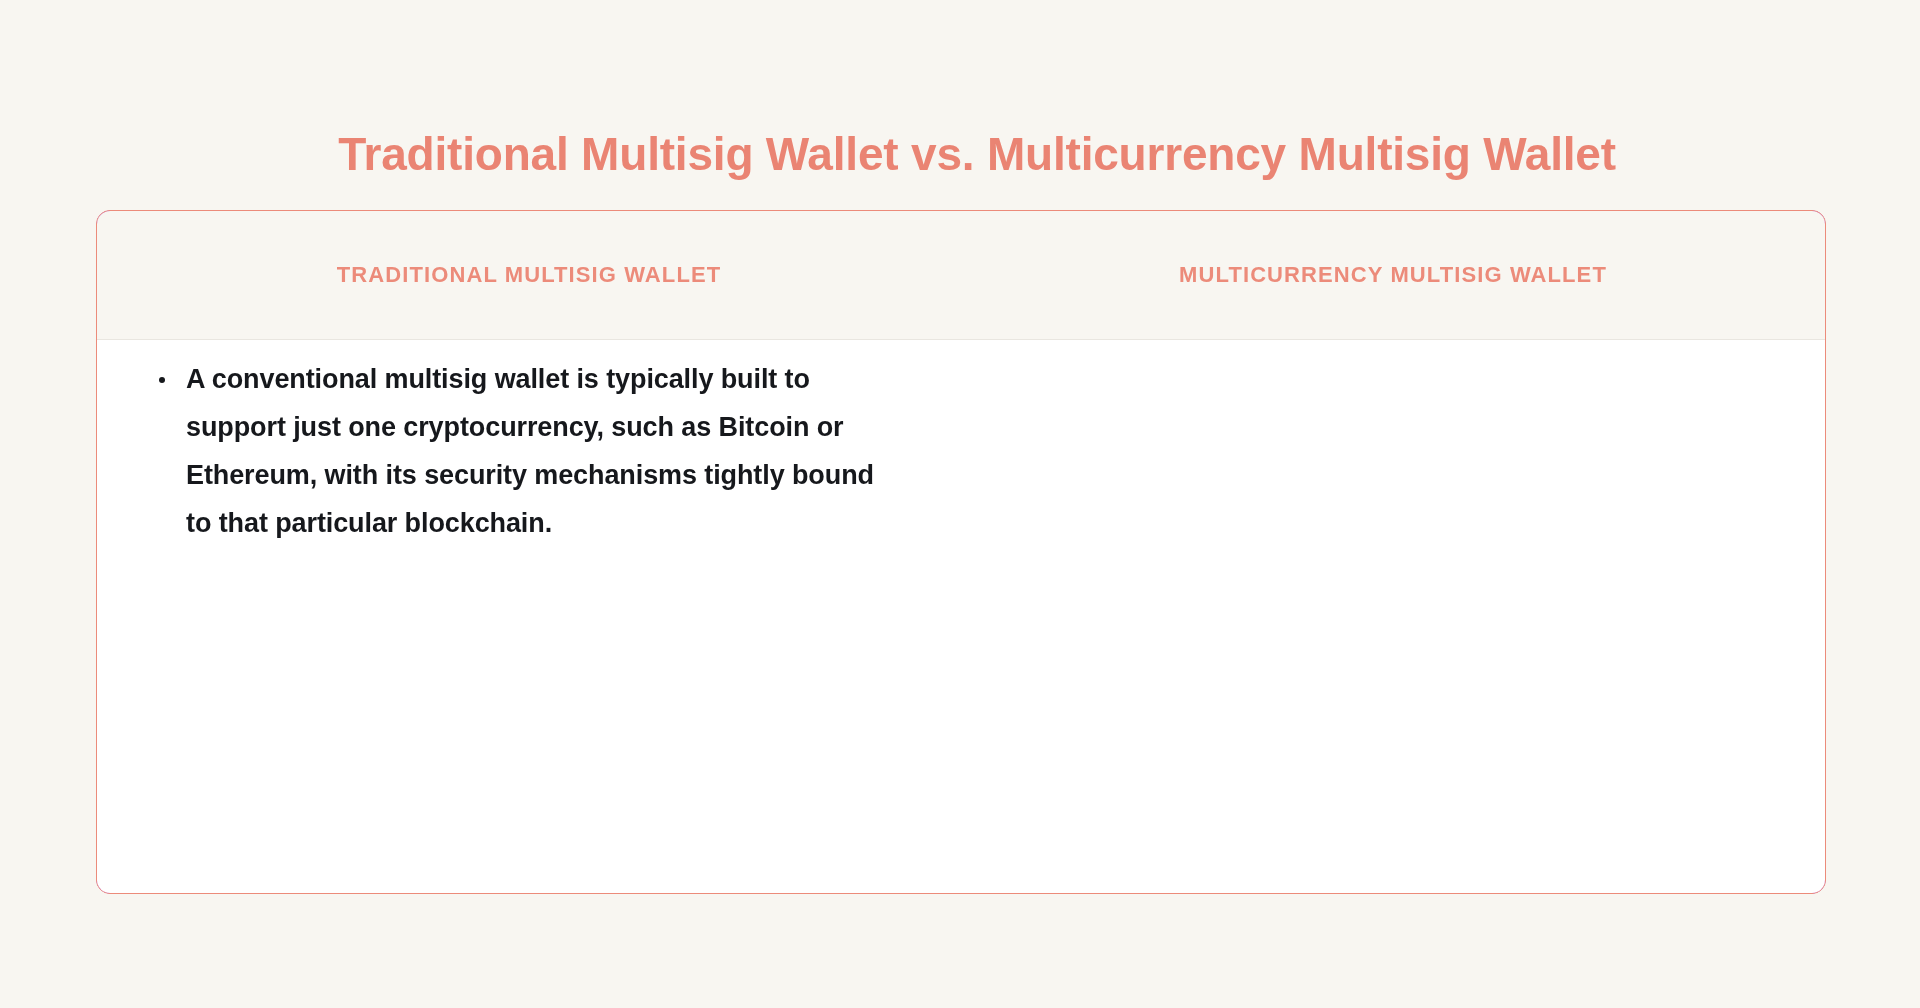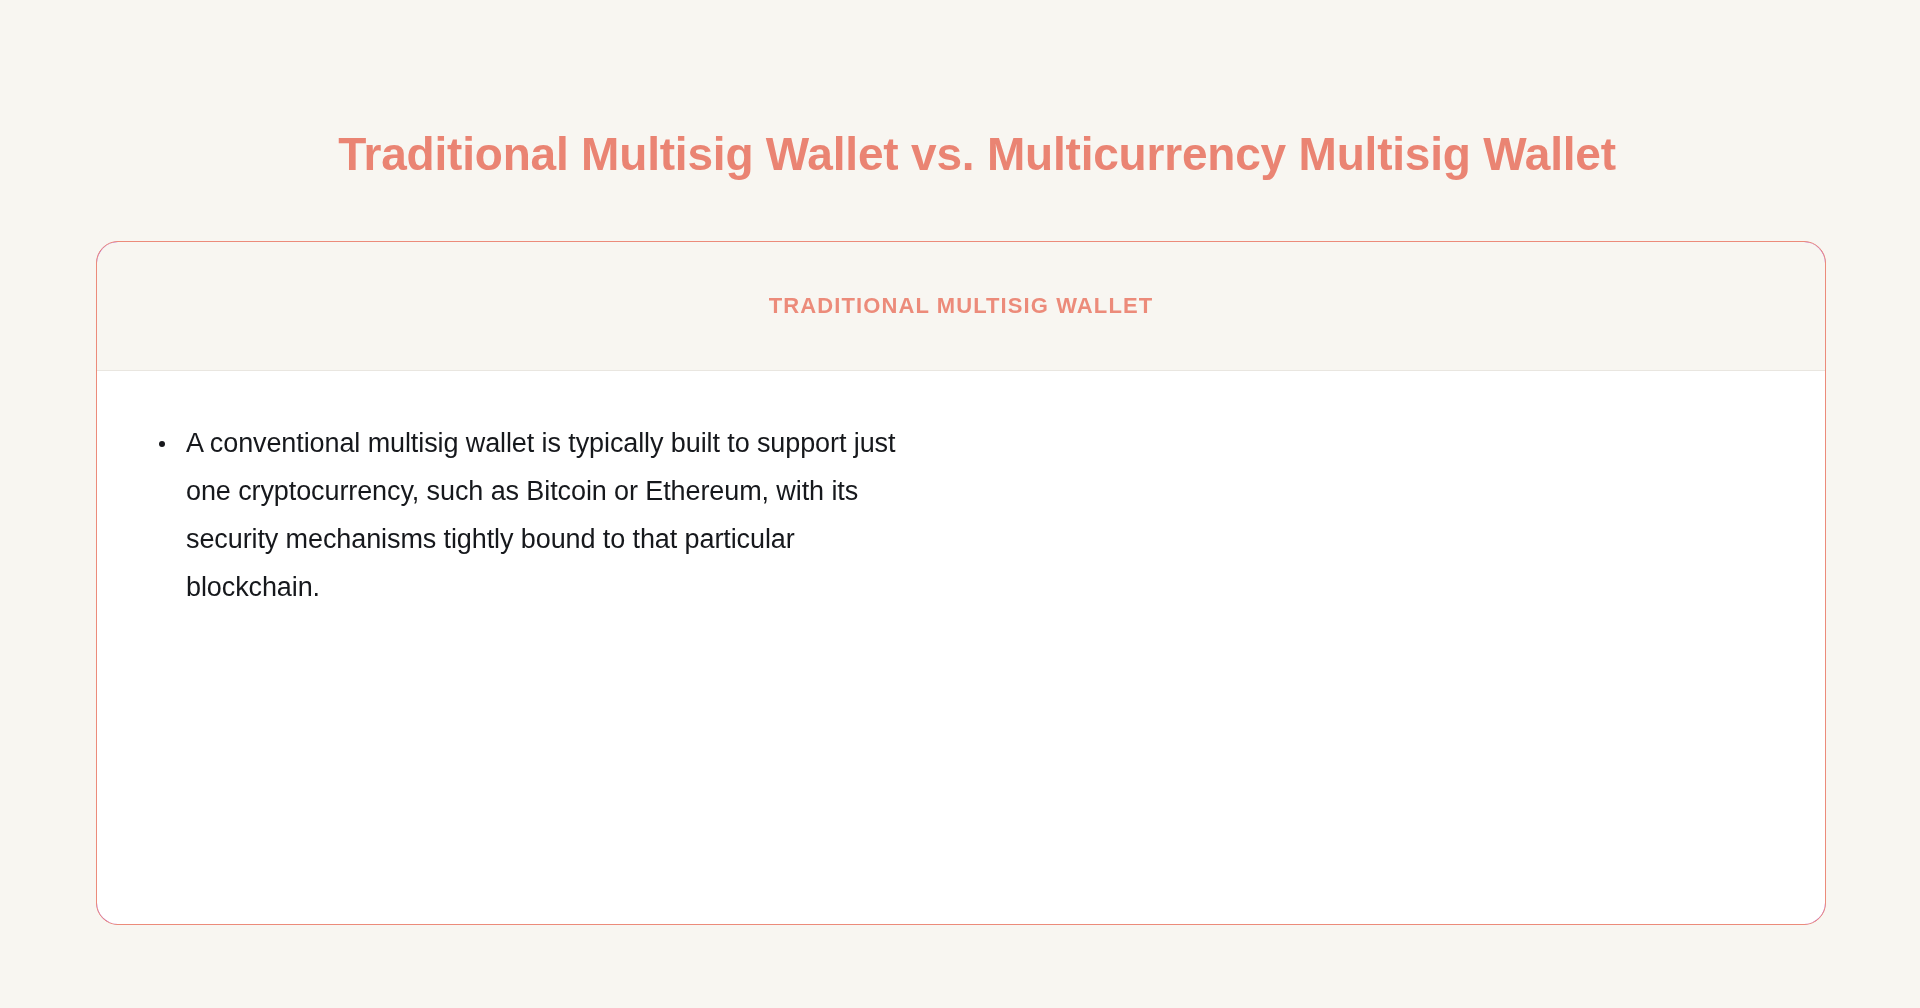--- a/index.html
+++ b/index.html
@@ -36,26 +36,26 @@
     color: #EA8473;
     line-height: 1.2;
     white-space: nowrap;
     padding-left: 17px;
   }
 
   
   .compare-card {
     position: absolute;
     left: 96px;
-    top: 241px;
+    top: 210px;
     width: 1730px;
     height: 684px;
     box-sizing: border-box;
     border: 1.6px solid #EC8B7A;
-    border-radius: 22px;
+    border-radius: 14px;
     background: #a21caf;
     overflow: hidden;
     display: flex;
     flex-direction: column;
   }
 
   .card-header-row {
     display: flex;
     flex: 0 0 auto;
     height: 128px;
@@ -85,21 +85,22 @@
 
   .card-body-row {
     display: flex;
     flex: 1 1 auto;
     background: #ffffff;
   }
 
   .card-body-cell {
     flex: 1 1 50%;
     box-sizing: border-box;
-    padding: 48px 58px 30px 58px;
+    padding: 15px 58px 30px 58px;
+    font-weight: bold;
   }
 
   .bullets {
     list-style: none;
     margin: 0;
     padding: 0;
   }
 
   .bullets > li {
     position: relative;
@@ -129,20 +130,23 @@
 <div id="page">
 
   <h1 class="page-title">Traditional Multisig Wallet vs. Multicurrency Multisig Wallet</h1>
 
   <div class="compare-card">
 
     <div class="card-header-row">
       <div class="card-header-cell">
         <span class="col-title">TRADITIONAL MULTISIG WALLET</span>
       </div>
+      <div class="card-header-cell">
+        <span class="col-title">MULTICURRENCY MULTISIG WALLET</span>
+      </div>
     </div>
 
     <div class="card-body-row">
 
       <div class="card-body-cell">
         <ul class="bullets">
           <li>A conventional multisig wallet is typically built to support just one cryptocurrency, such as Bitcoin or Ethereum, with its security mechanisms tightly bound to that particular blockchain.</li>
         </ul>
       </div>
 

